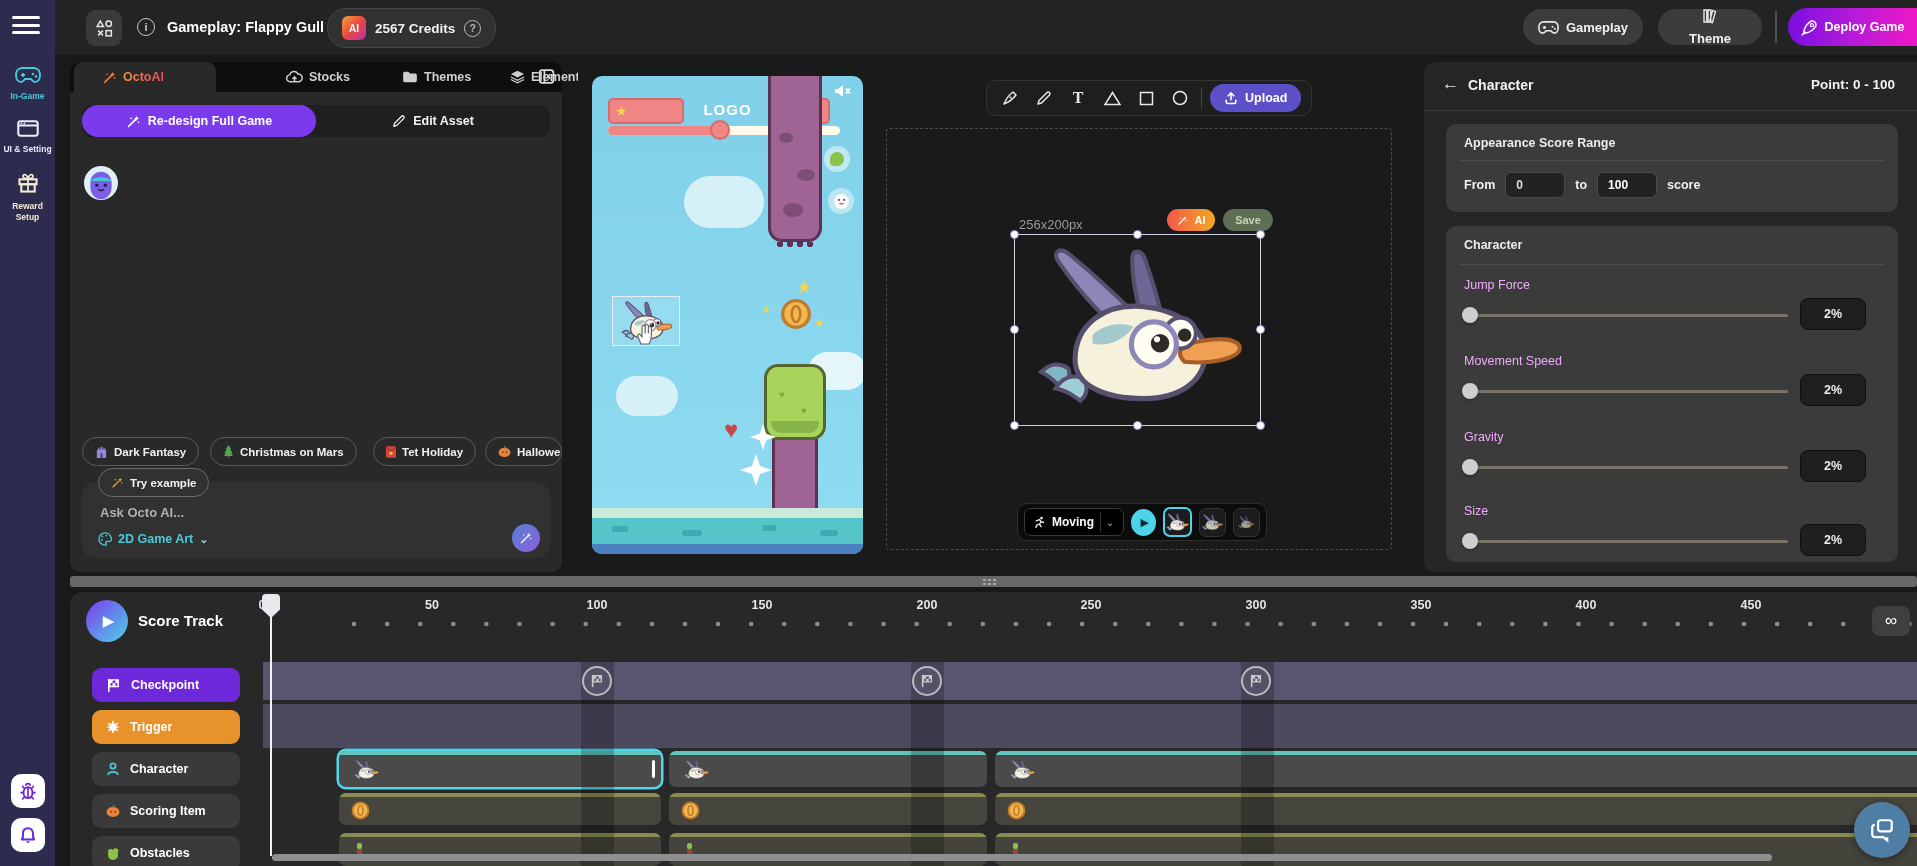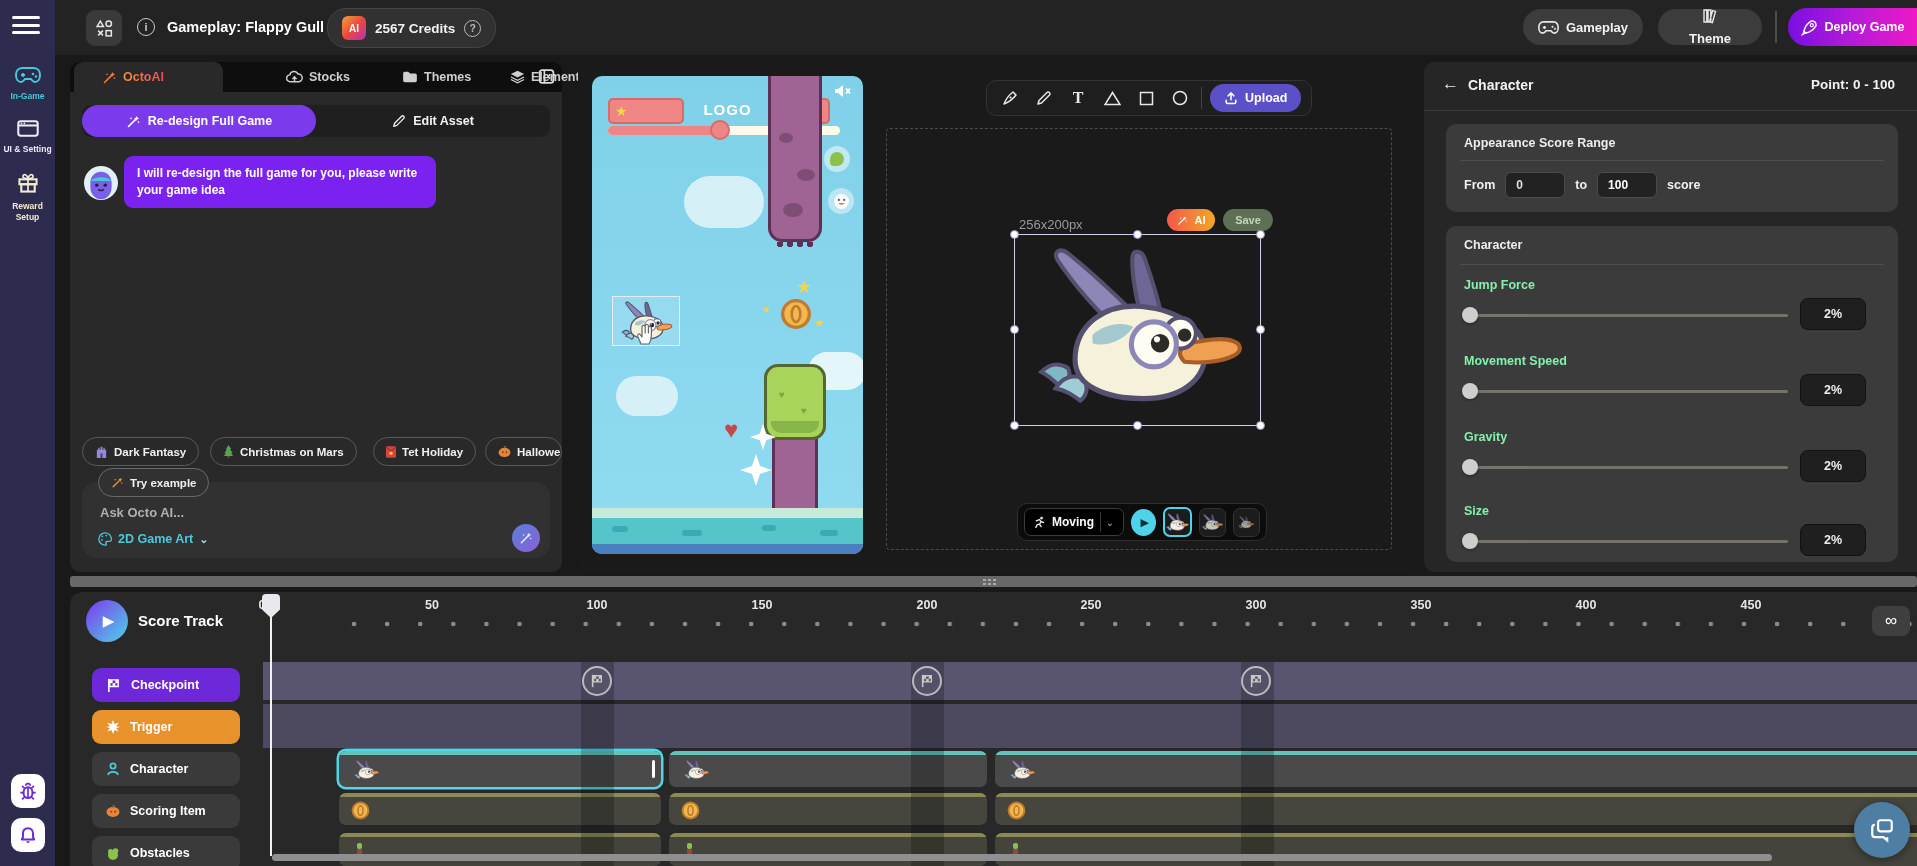--- a/index.html
+++ b/index.html
@@ -34,21 +34,21 @@
   .tool{width:26px;height:26px;display:flex;align-items:center;justify-content:center;color:#e8e8e8;}
   
   #rpanel{left:1424px;top:62px;width:493px;height:510px;background:#262626;border-radius:10px 0 0 10px;}
   .rcard{position:absolute;left:22px;width:452px;background:#3b3b3b;border-radius:10px;}
   .rinput{background:#222;border:1px solid #4a4a4a;border-radius:6px;height:26px;width:60px;
           font-size:12px;color:#ddd;display:flex;align-items:center;padding-left:10px;box-sizing:border-box;font-weight:bold;}
   .sld-track{position:absolute;height:3px;background:#8c8678;border-radius:2px;width:324px;left:18px;opacity:.75;}
   .sld-knob{position:absolute;left:-2px;top:-7px;width:16px;height:16px;border-radius:50%;background:#fff;box-shadow:0 1px 3px rgba(0,0,0,.5);}
   .sld-val{position:absolute;left:354px;top:-16px;width:64px;height:30px;background:#1f1f1f;border:1px solid #111;
            border-radius:8px;display:flex;align-items:center;justify-content:center;font-size:12.5px;font-weight:bold;color:#eee;}
-  .sld-label{font-size:12.5px;font-weight:bold;color:#86efac;}
+  .sld-label{font-size:12.5px;font-weight:normal;color:#f0abfc;}
   
   #timeline{left:70px;top:592px;width:1847px;height:274px;background:#282828;border-radius:12px 0 0 0;}
   .rowbtn{position:absolute;left:22px;width:148px;height:34px;border-radius:9px;display:flex;align-items:center;
           gap:10px;padding-left:14px;box-sizing:border-box;font-size:12.5px;font-weight:bold;color:#fff;background:#3a3a3a;}
   .rlabel{position:absolute;top:6px;transform:translateX(-50%);font-size:12.5px;font-weight:bold;color:#e6e6e6;}
   .lane{position:absolute;}
   .seg{position:absolute;border-radius:7px;overflow:hidden;background:#4a4a4a;}
   .seg .stripe{position:absolute;left:0;top:0;right:0;height:4px;}
   .badge{position:absolute;width:30px;height:30px;border-radius:50%;background:#6e6a85;border:2px solid #efeef5;
          display:flex;align-items:center;justify-content:center;color:#fff;transform:translateX(-50%);box-sizing:border-box;}
@@ -311,21 +311,21 @@
         <svg width="17" height="17">
           <use href="#rocket"></use>
         </svg>
       </span>
     <span>Deploy Game</span>
   </div>
 </div>
 
 <div id="lpanel" class="abs">
   <div id="tabbar">
-    <div class="abs" style="left:4px;top:0;width:142px;height:30px;background:#292929;border-radius:9px 9px 0 0;padding-left:7px;">
+    <div class="abs" style="left:4px;top:0;width:142px;height:30px;background:#292929;border-radius:9px 9px 0 0;">
       <div class="tab" style="left:28px;">
         <span class="icon" style="color:#f0793c;">
             <svg width="15" height="15">
               <use href="#wand"></use>
             </svg>
           </span>
         <span style="background:linear-gradient(90deg,#f5923c,#e84b5e);-webkit-background-clip:text;background-clip:text;color:transparent;">OctoAI</span>
       </div>
     </div>
     <div class="tab" style="left:216px;">
@@ -376,21 +376,20 @@
           </svg>
         </span>
       <span>Re-design Full Game</span>
     </div>
 
     <div class="abs icon" style="left:14px;top:74px;">
         <svg width="34" height="34">
           <use href="#octo"></use>
         </svg>
       </div>
-    <div class="abs" style="left:54px;top:64px;width:312px;height:52px;background:#7c22f0;border-radius:9px;padding:9px 13px;box-sizing:border-box;font-size:12px;font-weight:bold;color:#fff;line-height:1.45;">I will re-design the full game for you, please write your game idea</div>
 
     <div class="chip" style="left:12px;top:345px;">
       <span class="icon">
           <svg width="13" height="13">
             <use href="#castle"></use>
           </svg>
         </span>
       <span>Dark Fantasy</span>
     </div>
     <div class="chip" style="left:140px;top:345px;">

